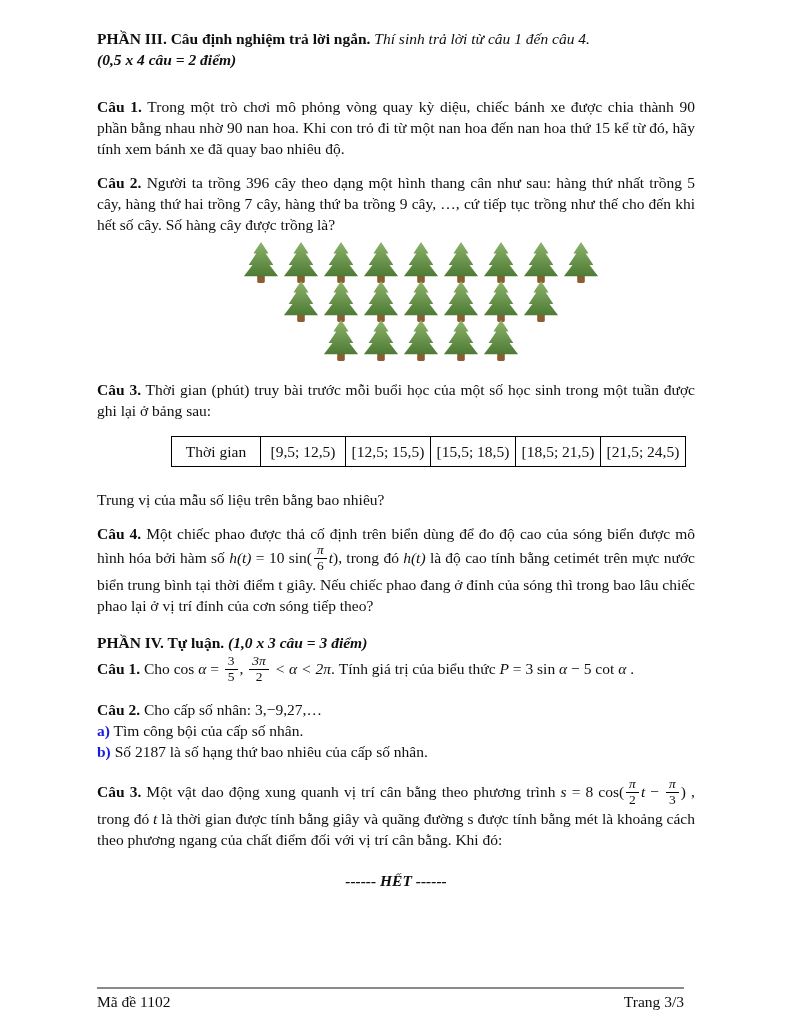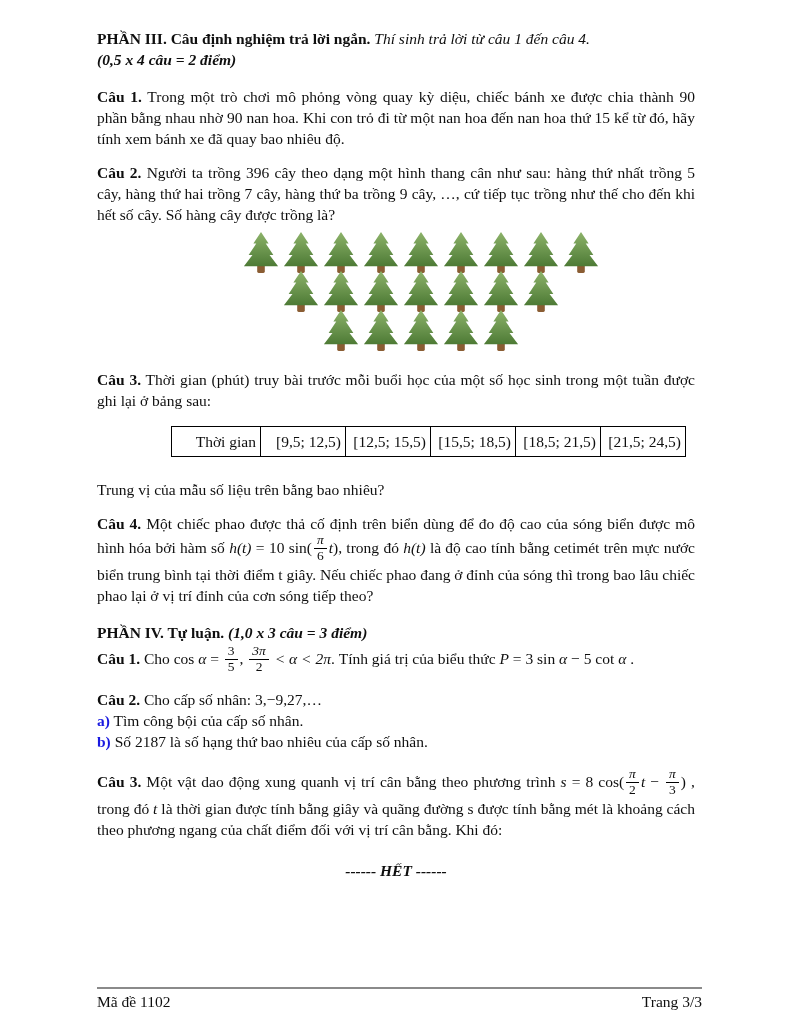--- a/index.html
+++ b/index.html
@@ -15,48 +15,48 @@
     color:#0f0f0f;
     text-align:justify;
     overflow:hidden;
   }
   p { margin:0 0 13px 0; }
   .b { font-weight:bold; }
   .i { font-style:italic; }
   .bi { font-weight:bold; font-style:italic; }
   .mi { font-style:italic; }
   .blue { color:#1a1ae0; font-weight:bold; }
-  .subline { margin-bottom:16px; }
+  .subline { margin-bottom:26px; }
 
   
   .frac { display:inline-block; vertical-align:middle; text-align:center; line-height:1.08; font-size:13.5px; margin:0 2px; position:relative; top:-1px; }
   .frac .num { display:block; border-bottom:1px solid #000; padding:0 3px; }
   .frac .den { display:block; }
 
   
   .tree-fig { text-align:center; margin:4px 0 16px 50px; }
   .tree-row { line-height:0; }
   .tree-row + .tree-row { margin-top:-5px; }
   .tree-row svg { margin:0 1px; display:inline-block; }
 
   
   .qtable { border-collapse:collapse; margin:6px 0 0 74px; }
-  .qtable td { border:1.2px solid #000; padding:1px 4px; height:27px; vertical-align:middle; font-size:15px; text-align:right; }
+  .qtable td { border:1.2px solid #000; padding:1px 4px; height:27px; vertical-align:middle; font-size:15px; text-align:center; }
   .qtable td.c0 { width:80px; }
   .qtable td.cv { width:76px; }
   .qtable tr.head td { font-size:15.5px; }
 
   .after-table { margin-top:22px; }
 
   .sub-item { margin:0; }
 
   .het { text-align:center; font-weight:bold; font-style:italic; margin-top:20px; }
 
   .footer {
-    position:absolute; left:97px; right:90px; bottom:12px;
+    position:absolute; left:97px; right:108px; bottom:12px;
     border-top:2px solid #8a8a8a;
     padding-top:3px;
     display:flex; justify-content:space-between;
     font-size:15.5px; line-height:20px;
   }
 </style>
 </head>
 <body>
 
 <div class="page">

